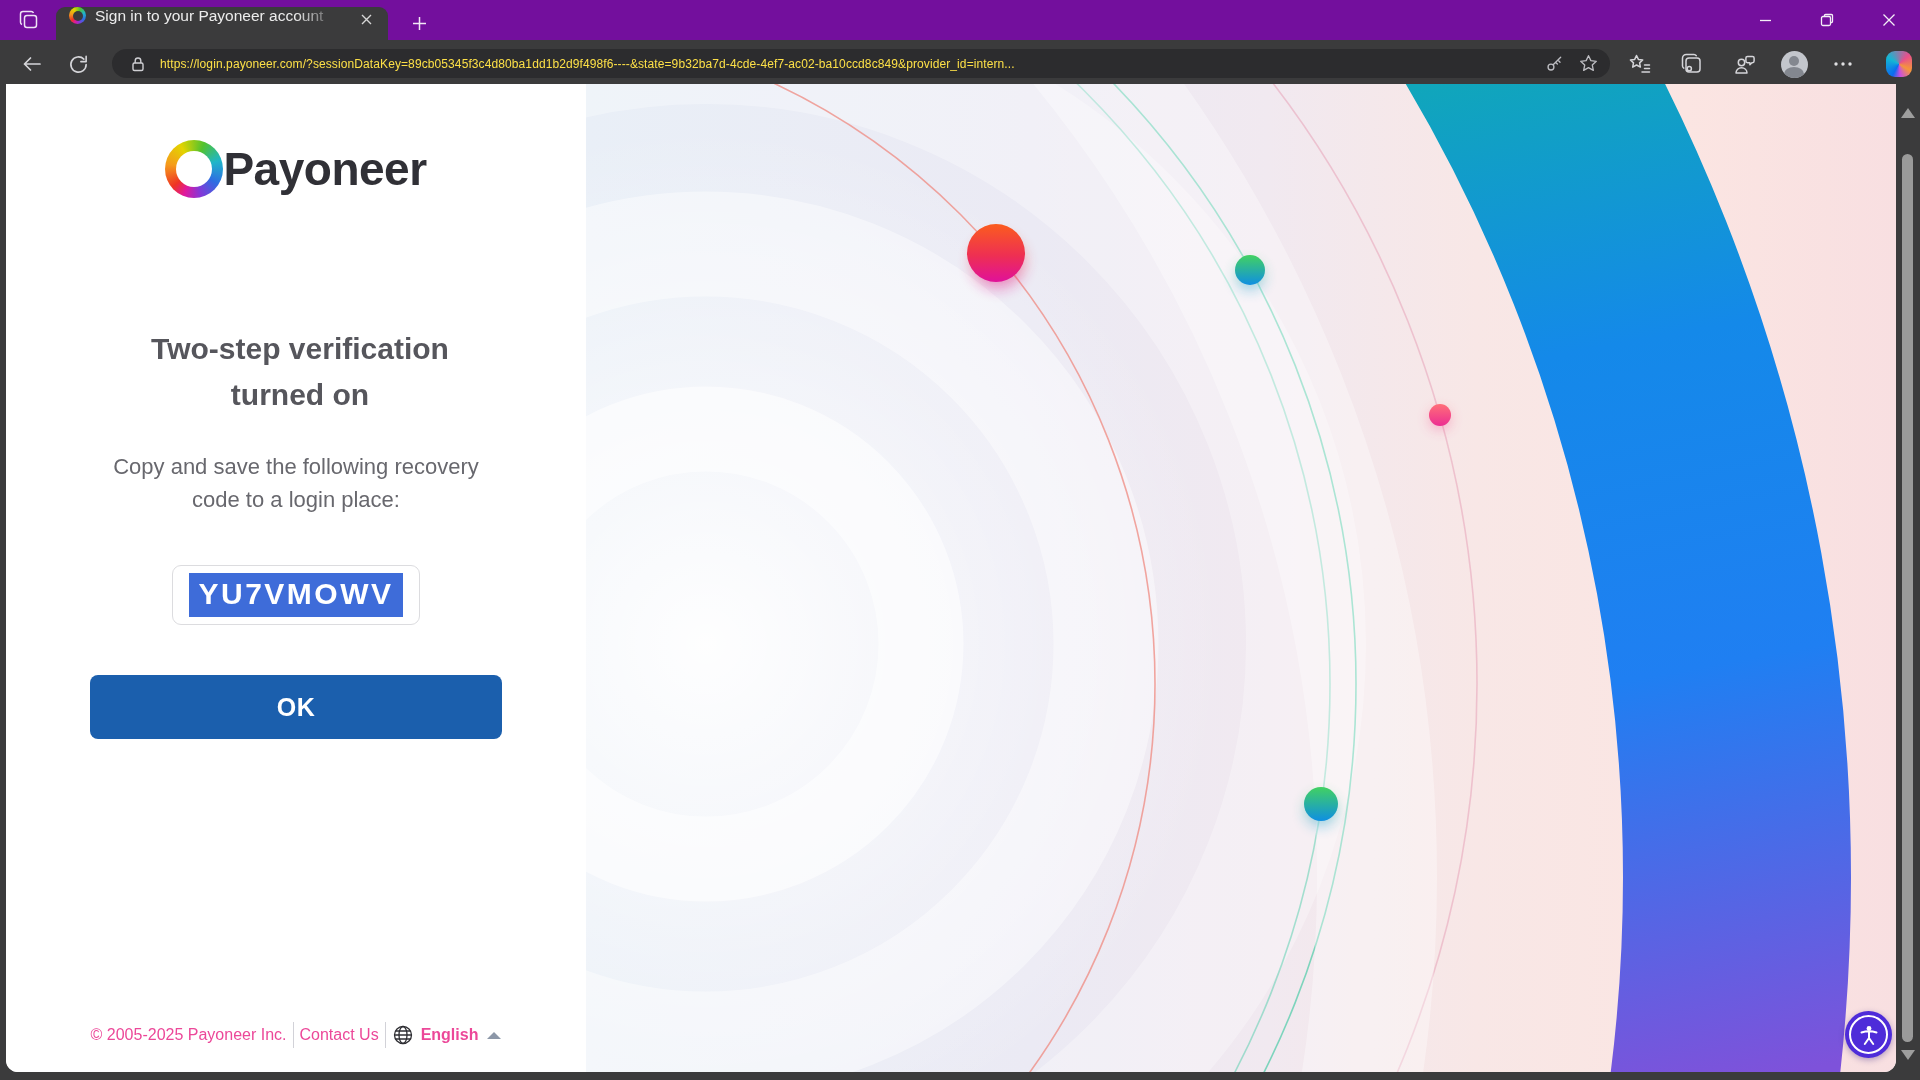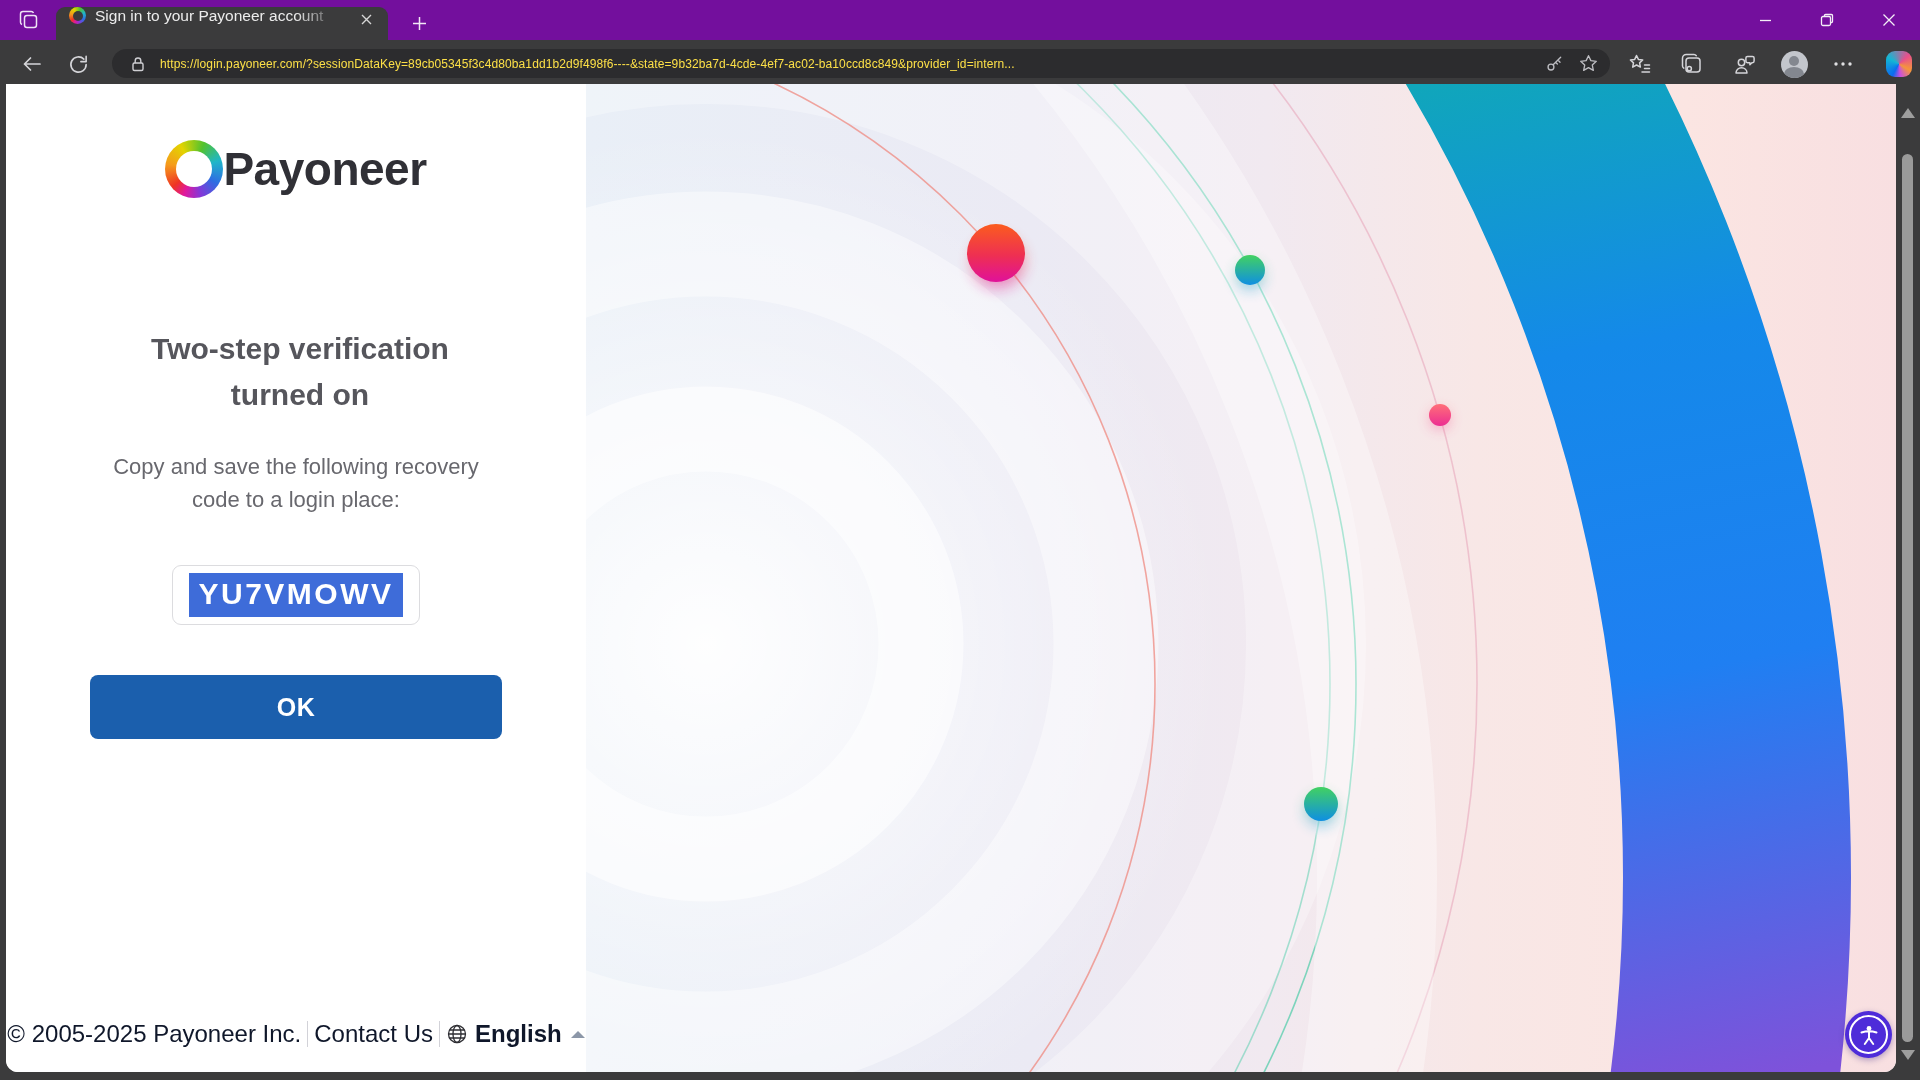--- a/index.html
+++ b/index.html
@@ -37,21 +37,21 @@
   .logo{position:absolute;top:56px;left:0;width:100%;display:flex;align-items:center;justify-content:center;}
   .logo-ring{width:58px;height:58px;border-radius:50%;position:relative;flex:0 0 auto;
     background:conic-gradient(from 230deg,#ee3424,#f59b1c 14%,#e3d400 28%,#52c22e 42%,#1fb6c9 56%,#2e6de2 70%,#8438d8 82%,#e0189d 92%,#ee3424)}
   .logo-ring::after{content:"";position:absolute;inset:11px;border-radius:50%;background:#fff}
   .logo-text{font-size:46px;font-weight:bold;color:#303036;letter-spacing:-.5px}
   .heading{position:absolute;top:242px;left:4px;width:100%;text-align:center;font-size:30px;line-height:46px;font-weight:bold;color:#56565c}
   .instruction{position:absolute;top:366px;left:0;width:100%;text-align:center;font-size:22px;line-height:33px;color:#68686e}
   .codebox{position:absolute;top:481px;left:166px;width:248px;height:60px;background:#fff;border:1px solid #dcdcdf;border-radius:9px;display:flex;align-items:center;justify-content:center}
   .code-sel{background:#3e6cd9;color:#fff;font-size:30px;font-weight:bold;letter-spacing:2.5px;padding:4px 9px 6px}
   .ok-btn{position:absolute;top:591px;left:84px;width:412px;height:64px;background:#1b5fad;border:none;border-radius:8px;color:#fff;font-size:25px;font-weight:bold;font-family:inherit;letter-spacing:.5px;display:flex;align-items:center;justify-content:center;cursor:pointer}
-  .footer{position:absolute;left:0;bottom:24px;width:580px;display:flex;align-items:center;justify-content:center;gap:6px;font-size:24px;color:#0f172a;white-space:nowrap}
+  .footer{position:absolute;left:0;bottom:24px;width:580px;display:flex;align-items:center;justify-content:center;gap:6px;font-size:16px;color:#ec4899;white-space:nowrap}
   .footer .divider{width:1px;height:26px;background:#d2d2d8}
   .lang{display:flex;align-items:center;gap:7px;font-weight:bold}
   .caret-up{width:0;height:0;border-left:7px solid transparent;border-right:7px solid transparent;border-bottom:7px solid #8c97a8;margin-left:2px}
 
   .art{position:absolute;left:580px;top:0;width:1310px;height:988px}
   .a11y-btn{position:absolute;right:4px;bottom:14px;width:47px;height:47px;border-radius:50%;background:#4e2cd9;z-index:3;display:flex;align-items:center;justify-content:center;box-shadow:0 2px 6px rgba(40,20,120,.35)}
   .a11y-ring{position:absolute;inset:4px;border:2px solid #fff;border-radius:50%}
 
   
   .scrollbar{position:absolute;right:0;top:84px;width:24px;height:996px;background:#3b3b3c}

